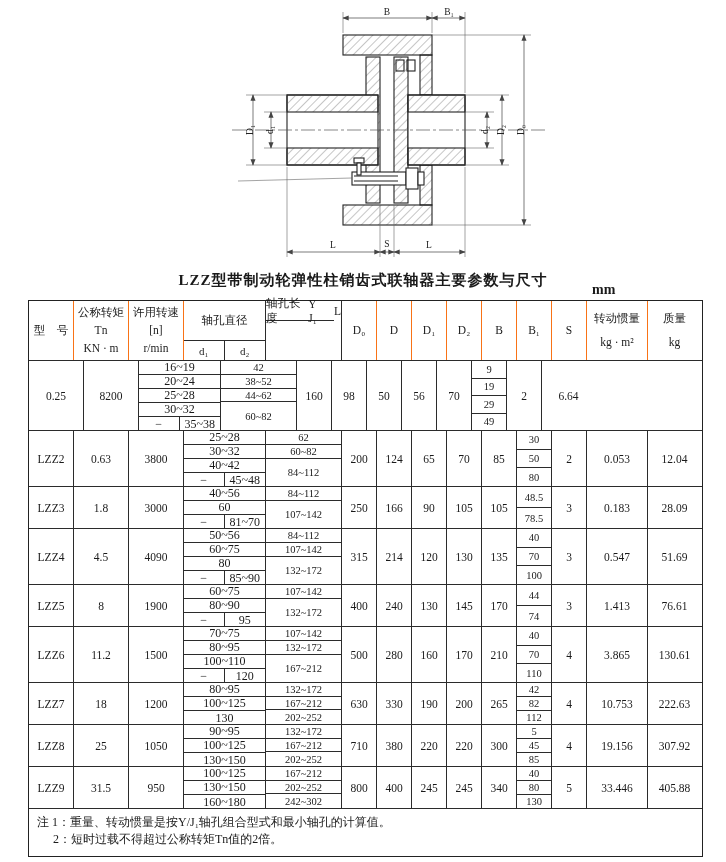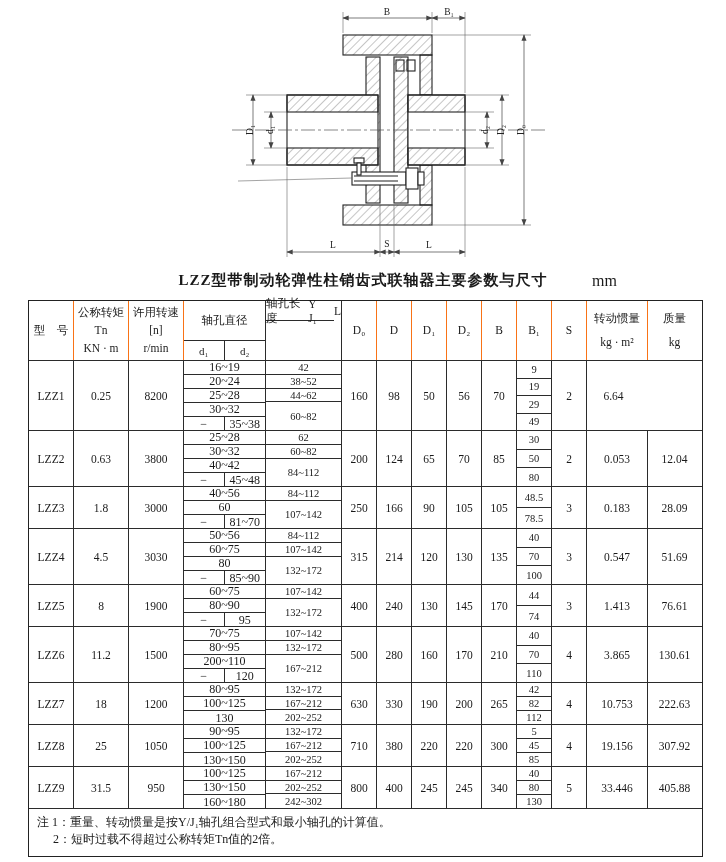--- a/index.html
+++ b/index.html
@@ -1,21 +1,21 @@
 <!DOCTYPE html>
 <html><head>
 <meta charset="utf-8">
 <style>
   *{box-sizing:border-box;margin:0;padding:0}
   html,body{background:#fff}
   body{width:726px;height:862px;overflow:hidden;font-family:"Liberation Serif",serif;color:#1a1a1a}
   .page{position:relative;width:726px;height:862px;background:#fff}
   .draw{position:absolute;top:0;left:0}
   .titlebar{position:absolute;top:271px;left:0;width:726px;text-align:center;font-size:15px;font-weight:bold;letter-spacing:1px}
-  .unit{position:absolute;left:592px;top:1px;font-weight:normal;font-size:16px;letter-spacing:0}
+  .unit{position:absolute;left:592px;top:11px;font-weight:bold;font-size:14px;letter-spacing:0}
   .tbl{position:absolute;left:28px;top:300px;width:675px;border:1.5px solid #222;background:#fff}
   
   .thead{display:flex;height:60px;border-bottom:1px solid #2b2b2b;font-size:11.5px}
   .hc{flex:none;border-right:1px solid #f97316;display:flex;flex-direction:column;align-items:center;justify-content:space-evenly;text-align:center;line-height:13px}
   .hc.single{justify-content:center}
   .c-model{width:45px}.c-tn{width:55px}.c-rpm{width:55px}
   .c-dim{width:35px}.c-inertia{width:61px}.c-mass{width:53px}
   .bh{flex:none;display:flex;width:158px;border-right:1px solid #2b2b2b}
   .bhl{width:82px;border-right:1px solid #2b2b2b;display:flex;flex-direction:column}
   .bhl-t{height:40px;border-bottom:1px solid #2b2b2b;display:flex;align-items:center;justify-content:center}
@@ -176,21 +176,20 @@
         <div>kg · m²</div>
       </div>
       <div class="hc c-mass">
         <div>质量</div>
         <div>kg</div>
       </div>
     </div>
 
     <div id="tbody">
         <div class="trow" style="height: 70px;">
-          <div class="cell c-model">LZZ1</div>
           <div class="cell c-tn">0.25</div>
           <div class="cell c-rpm">8200</div>
           <div class="borewrap">
             <div class="dcol">
               <div class="dsub bb">16~19</div>
               <div class="dsub bb">20~24</div>
               <div class="dsub bb">25~28</div>
               <div class="dsub bb">30~32</div>
               <div class="dsub split">
                 <div class="dhalf r">−</div>
@@ -279,21 +278,21 @@
             <div class="b1sub bb">48.5</div>
             <div class="b1sub">78.5</div>
           </div>
           <div class="cell c-dim">3</div>
           <div class="cell c-inertia">0.183</div>
           <div class="cell c-mass">28.09</div>
         </div>
         <div class="trow" style="height: 56px;">
           <div class="cell c-model">LZZ4</div>
           <div class="cell c-tn">4.5</div>
-          <div class="cell c-rpm">3030</div>
+          <div class="cell c-rpm">4090</div>
           <div class="borewrap">
             <div class="dcol">
               <div class="dsub bb">50~56</div>
               <div class="dsub bb">60~75</div>
               <div class="dsub bb">80</div>
               <div class="dsub split">
                 <div class="dhalf r">−</div>
                 <div class="dhalf">85~90</div>
               </div>
             </div>
@@ -349,21 +348,21 @@
           <div class="cell c-mass">76.61</div>
         </div>
         <div class="trow" style="height: 56px;">
           <div class="cell c-model">LZZ6</div>
           <div class="cell c-tn">11.2</div>
           <div class="cell c-rpm">1500</div>
           <div class="borewrap">
             <div class="dcol">
               <div class="dsub bb">70~75</div>
               <div class="dsub bb">80~95</div>
-              <div class="dsub bb">200~110</div>
+              <div class="dsub bb">100~110</div>
               <div class="dsub split">
                 <div class="dhalf r">−</div>
                 <div class="dhalf">120</div>
               </div>
             </div>
             <div class="lcol">
               <div class="lsub bb" style="height: 14px;">107~142</div>
               <div class="lsub bb" style="height: 14px;">132~172</div>
               <div class="lsub" style="height: 28px;">167~212</div>
             </div>

